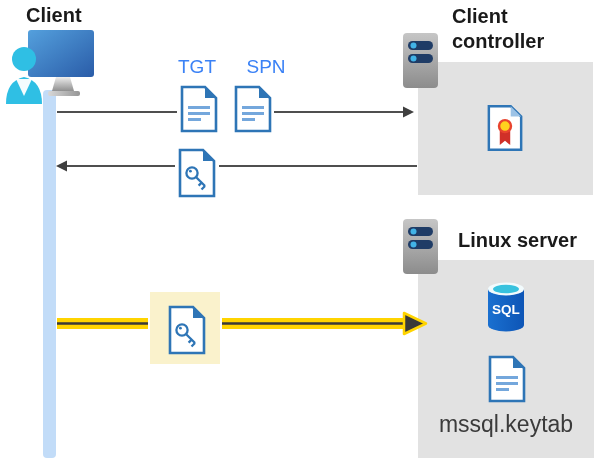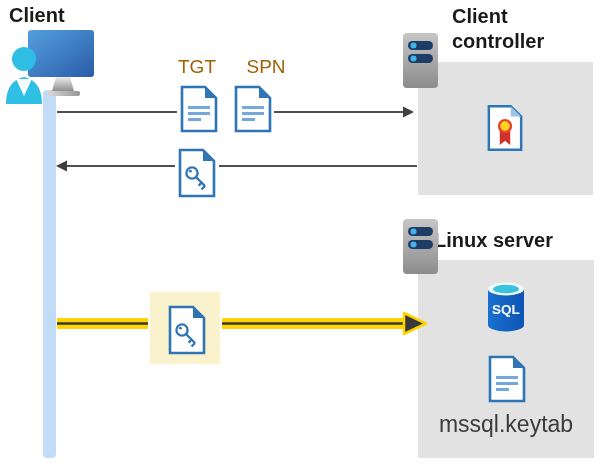--- a/index.html
+++ b/index.html
@@ -2,38 +2,38 @@
 <html><head>
 <meta charset="utf-8">
 <style>
   html,body{margin:0;padding:0;background:#ffffff;}
   #canvas{
     position:relative;width:600px;height:468px;background:#ffffff;
     font-family:"Liberation Sans", sans-serif;overflow:hidden;
   }
   .abs{position:absolute;}
   .entity-label{font-weight:bold;font-size:20px;line-height:25px;color:#1a1a1a;}
-  .ticket-label{font-size:19px;color:#a16207;text-align:center;}
+  .ticket-label{font-size:19px;color:#3b82f6;text-align:center;}
   .panel{background:#e2e2e2;}
   .timeline{background:#c2dcf8;border-radius:4px;}
   .highlight{background:#faf2cc;}
   .keytab-label{font-size:23px;color:#3b3b3b;text-align:center;}
   svg{display:block;}
 </style>
 </head>
 <body>
 
 <div id="canvas">
 
   <div class="abs panel" style="left:418px;top:62px;width:175px;height:133px;"></div>
   <div class="abs panel" style="left:418px;top:260px;width:176px;height:198px;"></div>
 
   <div class="abs timeline" style="left:43px;top:90px;width:13px;height:368px;"></div>
 
-  <div class="abs entity-label" style="left:9px;top:3px;">Client</div>
+  <div class="abs entity-label" style="left:26px;top:3px;">Client</div>
 
   <svg class="abs" style="left:3px;top:28px;" width="100" height="78" viewBox="0 0 100 78">
     <defs>
       <linearGradient id="monG" x1="0" y1="0" x2="1" y2="1">
         <stop offset="0" stop-color="#54a0dd"></stop>
           <stop offset="1" stop-color="#2a5ca8"></stop>
       </linearGradient>
       <linearGradient id="neckG" x1="0" y1="0" x2="0" y2="1">
         <stop offset="0" stop-color="#ededed"></stop>
           <stop offset="1" stop-color="#8f8f8f"></stop>
@@ -51,21 +51,21 @@
       <path d="M3,76 Q3,53 21,49 Q39,53 39,76 Z" fill="#2fbfe4"></path>
       <polygon points="13,51 29,51 21,68" fill="#ffffff" opacity="0.95"></polygon>
     </g>
   </svg>
 
   <div class="abs ticket-label" style="left:178px;top:56px;width:38px;">TGT</div>
   <div class="abs ticket-label" style="left:244px;top:56px;width:44px;">SPN</div>
 
   <div class="abs entity-label" style="left:452px;top:4px;width:122px;">Client controller</div>
 
-  <div class="abs entity-label" style="left:434px;top:228px;width:142px;">Linux server</div>
+  <div class="abs entity-label" style="left:458px;top:228px;width:142px;">Linux server</div>
 
   <div class="abs highlight" style="left:150px;top:292px;width:70px;height:72px;"></div>
 
   <svg class="abs" style="left:0;top:0;" width="600" height="468" viewBox="0 0 600 468">
     <g stroke="#4f4f4f" stroke-width="2">
       <line x1="57" y1="112" x2="177" y2="112"></line>
       <line x1="274" y1="112" x2="403" y2="112"></line>
       <polygon points="403,106.5 414,112 403,117.5" fill="#3f3f3f" stroke="none"></polygon>
     </g>
     <g stroke="#4f4f4f" stroke-width="2">

